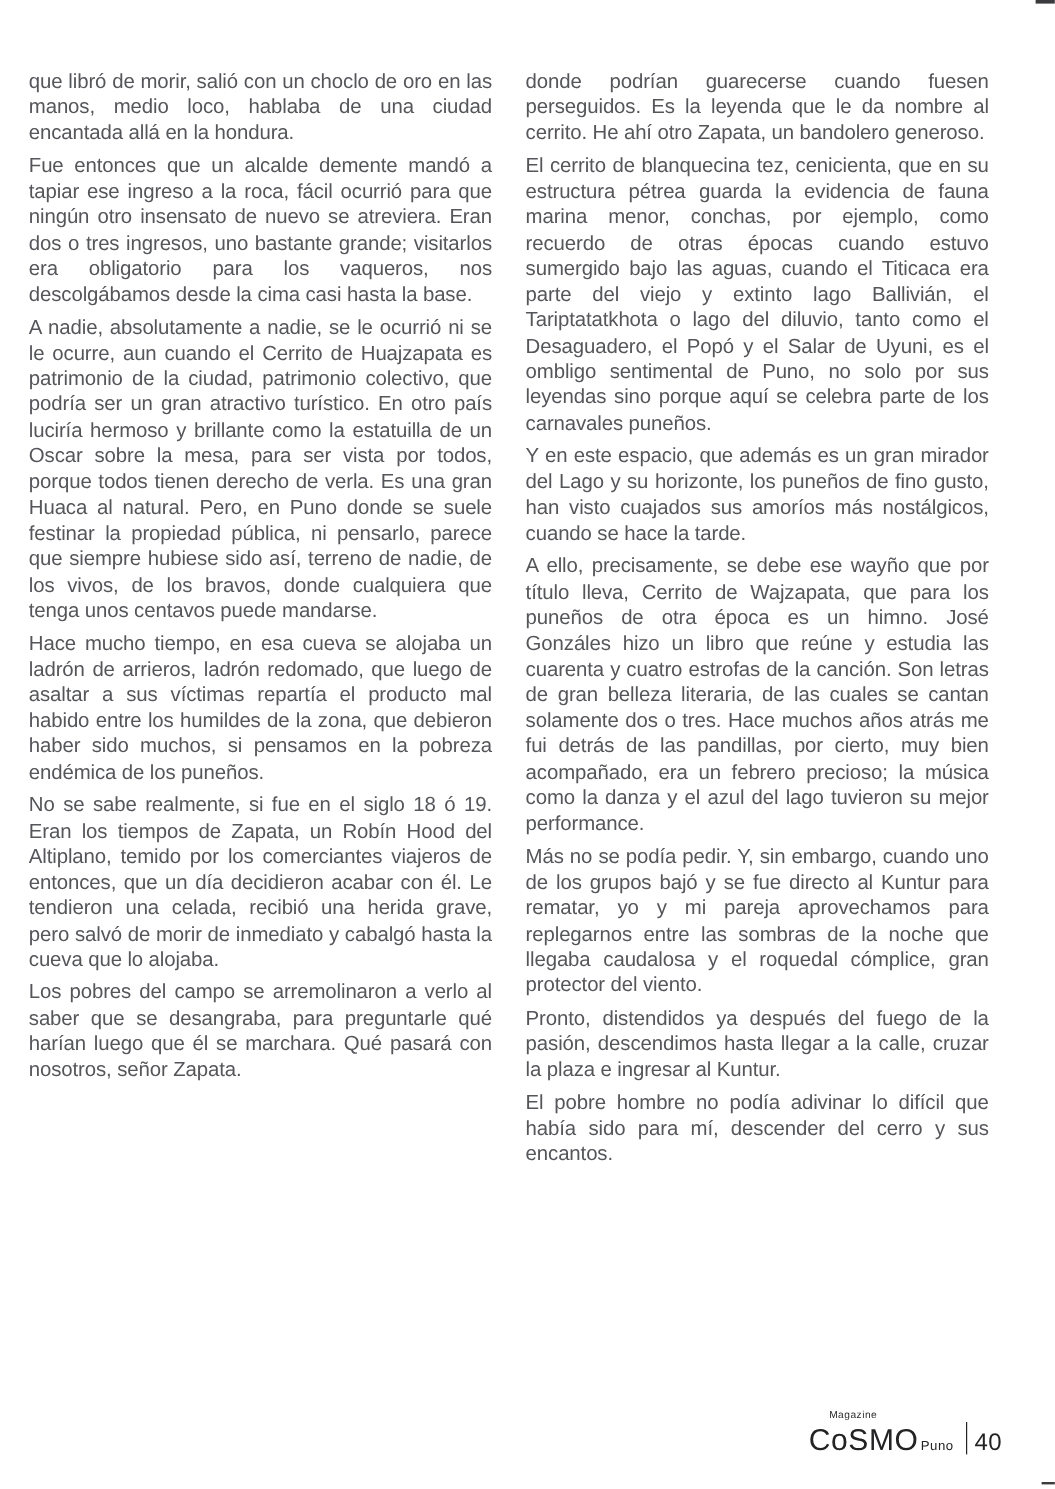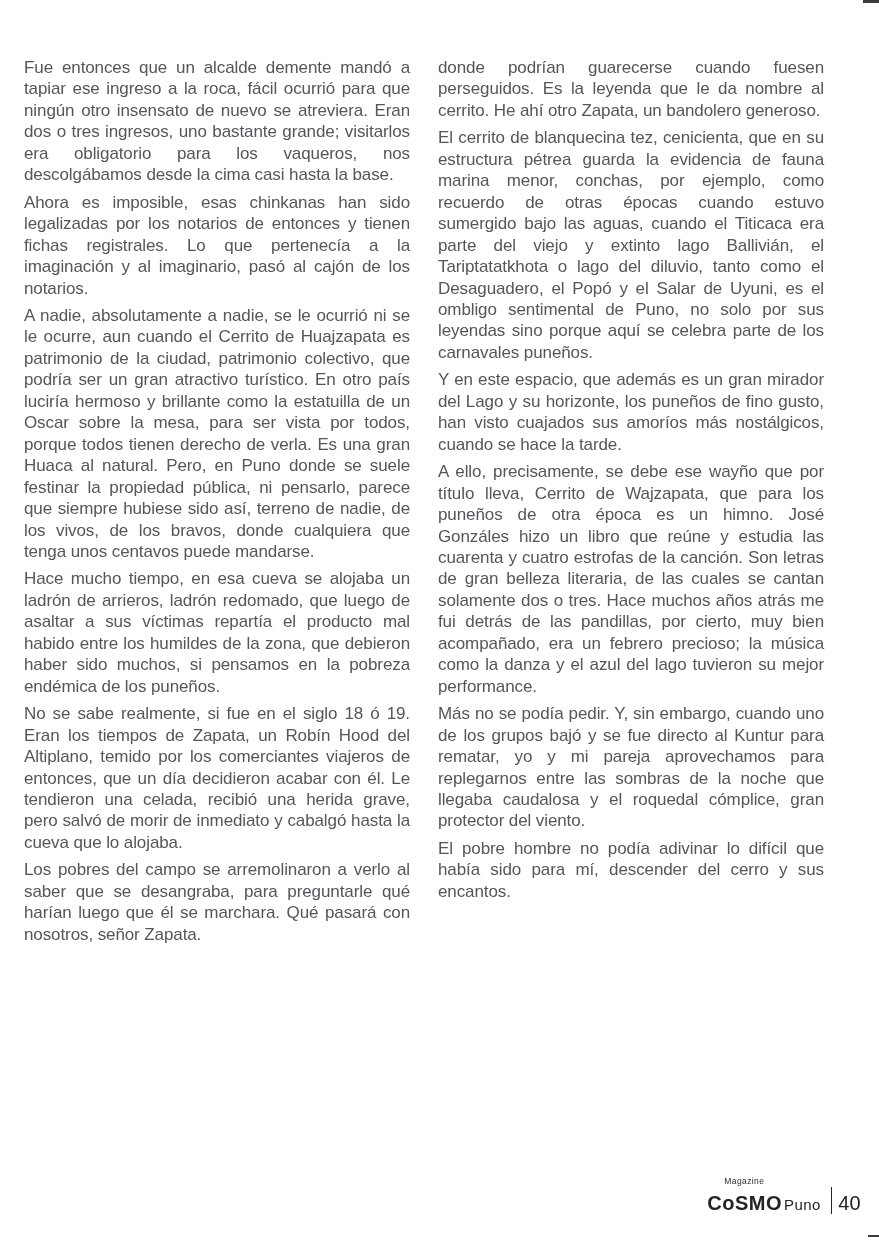--- a/index.html
+++ b/index.html
@@ -54,42 +54,42 @@
     color: #55565a;
     font-weight: 400;
   }
   .column p {
     margin: 0 0 6px 0;
     text-justify: inter-word;
   }
   
   .footer-logo {
     position: absolute;
-    right: 18px;
+    right: 44px;
     bottom: 26px;
     color: #232325;
   }
   .magazine-label {
     display: block;
     font-size: 8.5px;
     letter-spacing: 0.4px;
     color: #2c2c2e;
     margin: 0 0 -3px 17px;
   }
   .logo-row {
     display: flex;
     align-items: baseline;
   }
   .brand {
-    font-size: 20px;
+    font-size: 25px;
     letter-spacing: 0.5px;
-    font-weight: 700;
+    font-weight: 400;
   }
   .city {
-    font-size: 15px;
+    font-size: 11px;
     letter-spacing: 0.4px;
     margin-left: 2px;
   }
   .logo-divider {
     width: 1.5px;
     height: 27px;
     background: #232325;
     margin: 0 6px 0 10px;
     transform: translateY(4px);
   }
@@ -101,33 +101,34 @@
 </head>
 <body>
 
 <div class="page">
 
   <div class="crop-mark top-right"></div>
   <div class="crop-mark bottom-right"></div>
 
   <main class="content">
     <section class="column">
+      <p>que libró de morir, salió con un choclo de oro en las manos, medio loco, hablaba de una ciudad encantada allá en la hondura.</p>
       <p>Fue entonces que un alcalde demente mandó a tapiar ese ingreso a la roca, fácil ocurrió para que ningún otro insensato de nuevo se atreviera. Eran dos o tres ingresos, uno bastante grande; visitarlos era obligatorio para los vaqueros, nos descolgábamos desde la cima casi hasta la base.</p>
-      <p>Ahora es imposible, esas chinkanas han sido legalizadas por los notarios de entonces y tienen fichas registrales. Lo que pertenecía a la imaginación y al imaginario, pasó al cajón de los notarios.</p>
       <p>A nadie, absolutamente a nadie, se le ocurrió ni se le ocurre, aun cuando el Cerrito de Huajzapata es patrimonio de la ciudad, patrimonio colectivo, que podría ser un gran atractivo turístico. En otro país luciría hermoso y brillante como la estatuilla de un Oscar sobre la mesa, para ser vista por todos, porque todos tienen derecho de verla. Es una gran Huaca al natural. Pero, en Puno donde se suele festinar la propiedad pública, ni pensarlo, parece que siempre hubiese sido así, terreno de nadie, de los vivos, de los bravos, donde cualquiera que tenga unos centavos puede mandarse.</p>
       <p>Hace mucho tiempo, en esa cueva se alojaba un ladrón de arrieros, ladrón redomado, que luego de asaltar a sus víctimas repartía el producto mal habido entre los humildes de la zona, que debieron haber sido muchos, si pensamos en la pobreza endémica de los puneños.</p>
       <p>No se sabe realmente, si fue en el siglo 18 ó 19. Eran los tiempos de Zapata, un Robín Hood del Altiplano, temido por los comerciantes viajeros de entonces, que un día decidieron acabar con él. Le tendieron una celada, recibió una herida grave, pero salvó de morir de inmediato y cabalgó hasta la cueva que lo alojaba.</p>
       <p>Los pobres del campo se arremolinaron a verlo al saber que se desangraba, para preguntarle qué harían luego que él se marchara. Qué pasará con nosotros, señor Zapata.</p>
     </section>
     <section class="column">
       <p>donde podrían guarecerse cuando fuesen perseguidos. Es la leyenda que le da nombre al cerrito. He ahí otro Zapata, un bandolero generoso.</p>
       <p>El cerrito de blanquecina tez, cenicienta, que en su estructura pétrea guarda la evidencia de fauna marina menor, conchas, por ejemplo, como recuerdo de otras épocas cuando estuvo sumergido bajo las aguas, cuando el Titicaca era parte del viejo y extinto lago Ballivián, el Tariptatatkhota o lago del diluvio, tanto como el Desaguadero, el Popó y el Salar de Uyuni, es el ombligo sentimental de Puno, no solo por sus leyendas sino porque aquí se celebra parte de los carnavales puneños.</p>
       <p>Y en este espacio, que además es un gran mirador del Lago y su horizonte, los puneños de fino gusto, han visto cuajados sus amoríos más nostálgicos, cuando se hace la tarde.</p>
       <p>A ello, precisamente, se debe ese wayño que por título lleva, Cerrito de Wajzapata, que para los puneños de otra época es un himno. José Gonzáles hizo un libro que reúne y estudia las cuarenta y cuatro estrofas de la canción. Son letras de gran belleza literaria, de las cuales se cantan solamente dos o tres. Hace muchos años atrás me fui detrás de las pandillas, por cierto, muy bien acompañado, era un febrero precioso; la música como la danza y el azul del lago tuvieron su mejor performance.</p>
       <p>Más no se podía pedir. Y, sin embargo, cuando uno de los grupos bajó y se fue directo al Kuntur para rematar, yo y mi pareja aprovechamos para replegarnos entre las sombras de la noche que llegaba caudalosa y el roquedal cómplice, gran protector del viento.</p>
+      <p>Pronto, distendidos ya después del fuego de la pasión, descendimos hasta llegar a la calle, cruzar la plaza e ingresar al Kuntur.</p>
       <p>El pobre hombre no podía adivinar lo difícil que había sido para mí, descender del cerro y sus encantos.</p>
     </section>
   </main>
 
   <footer class="footer-logo">
     <span class="magazine-label">Magazine</span>
     <div class="logo-row">
       <span class="brand">CoSMO</span>
       <span class="city">Puno</span>
       <span class="logo-divider"></span>

